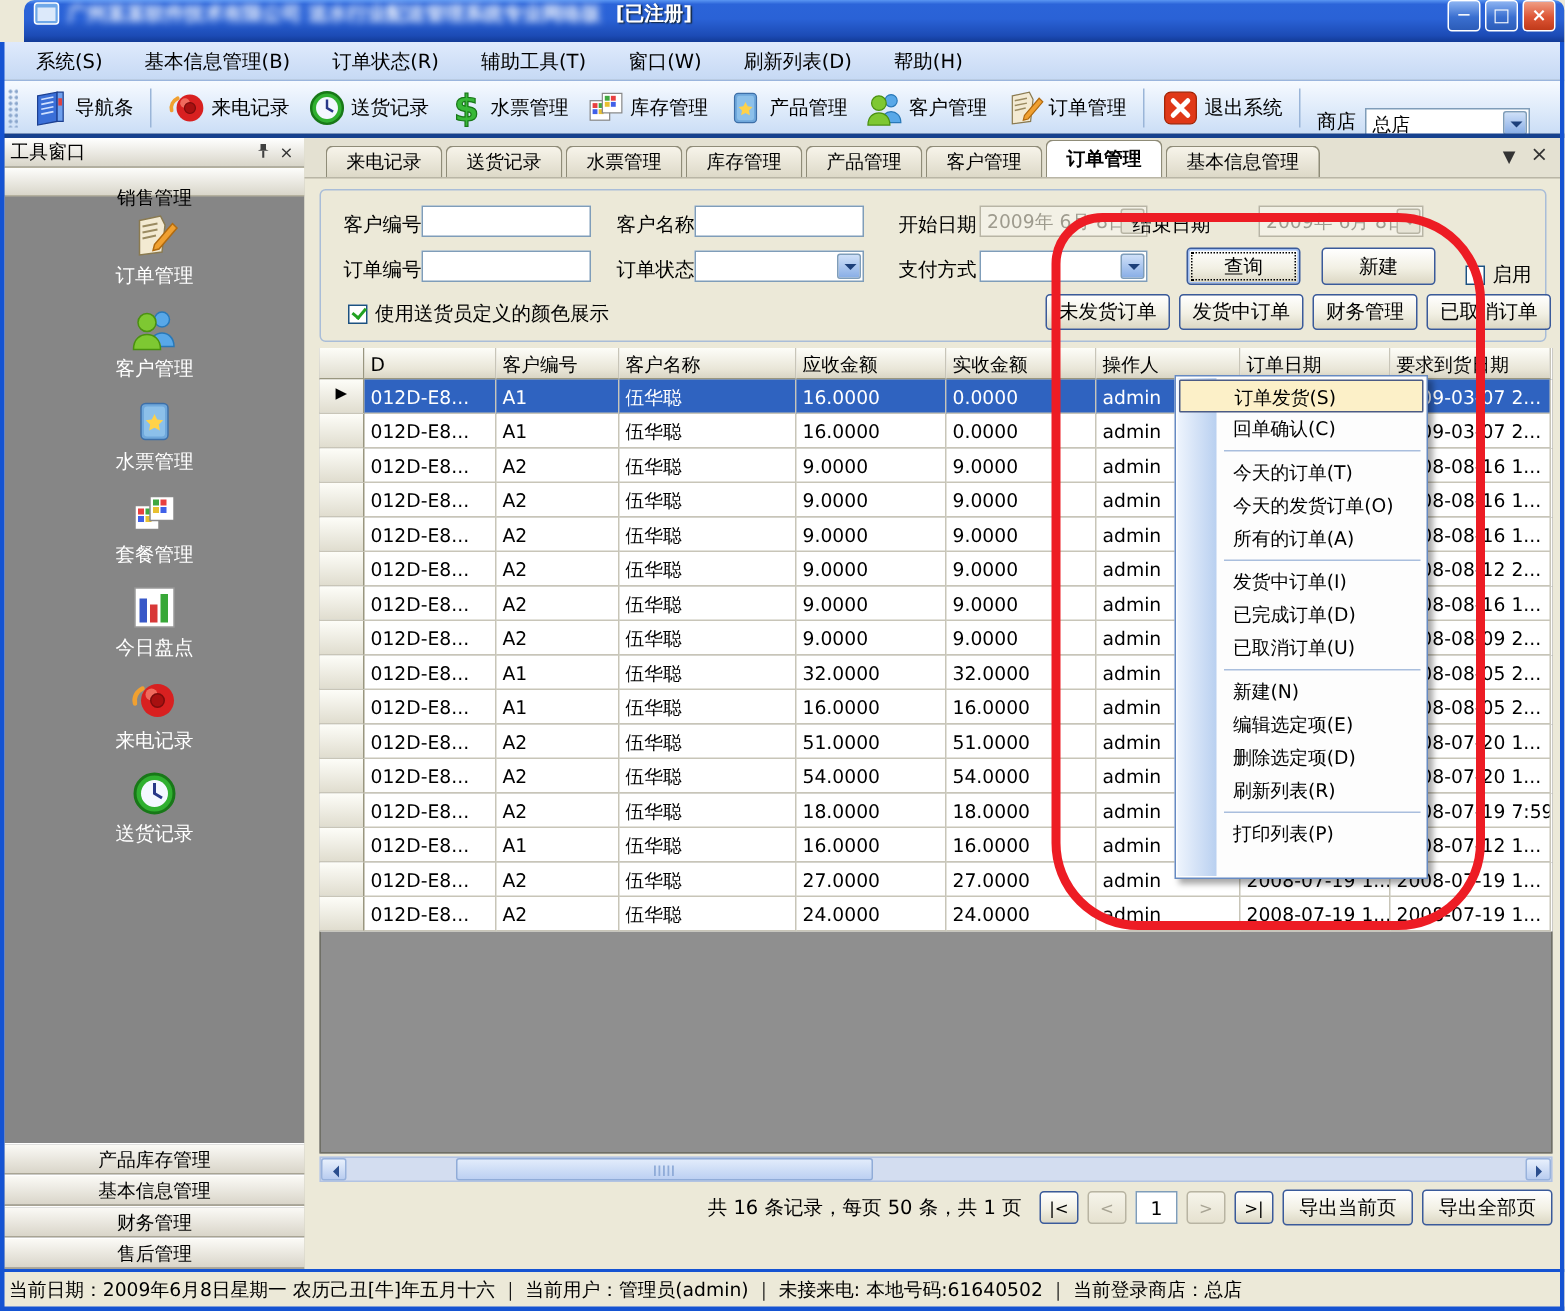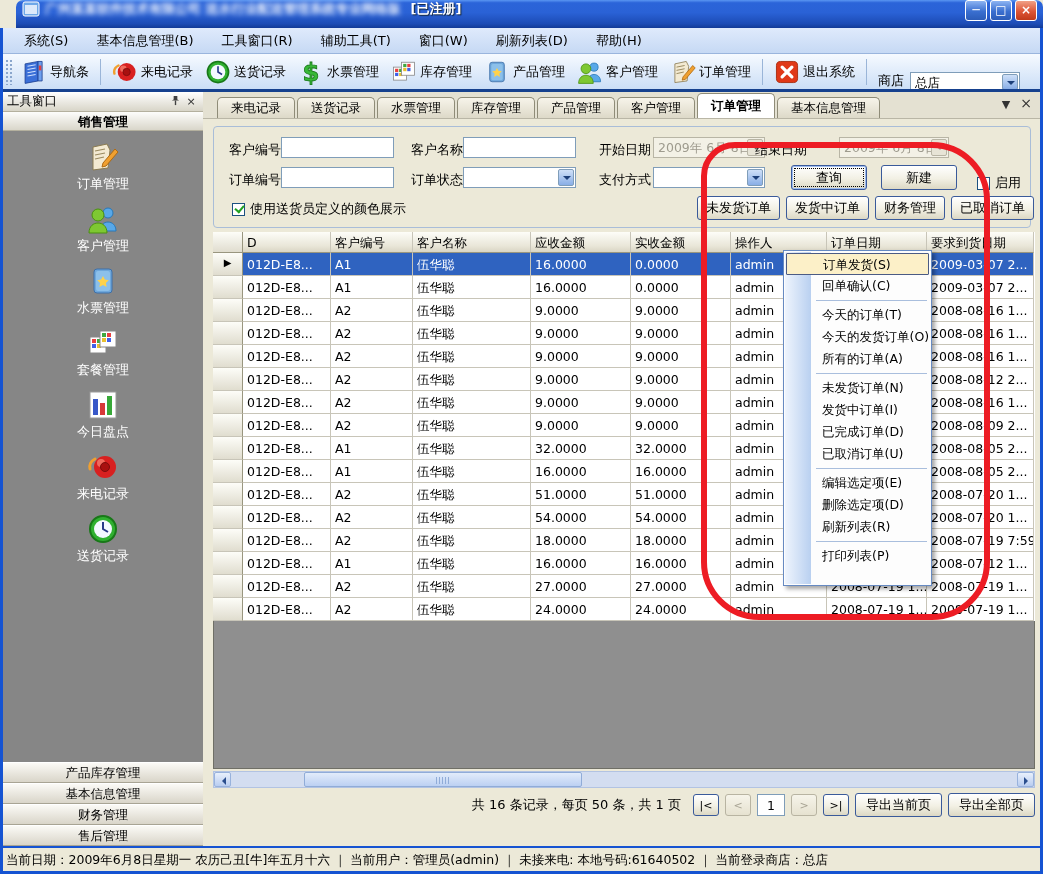--- a/index.html
+++ b/index.html
@@ -78,21 +78,21 @@
   
   .sidebar { position:absolute; left:3px; top:92px; width:200px; bottom:28px; background:#868686; }
   .tool-hdr {
     height:20px; background:linear-gradient(180deg,#ffffff,#d8d5c8);
     border-bottom:1px solid #b4b09e; display:flex; align-items:center; padding:0 4px; color:#000;
   }
   .tool-hdr .t { flex:1; font-size:12.5px; }
   .tool-hdr .hicon { width:16px; text-align:center; cursor:pointer; color:#333; font-size:11px; }
   .grp-hdr {
     height:19px; background:linear-gradient(180deg,#fdfdfb,#d9d6ca);
-    border-bottom:1px solid #b4b09e; text-align:center; font-size:12.5px; padding-top:2px;font-weight:bold;
+    border-bottom:1px solid #b4b09e; text-align:center; font-size:12.5px; padding-top:12px;
   }
   .side-list { padding-top:10px; }
   .side-item { width:100%; height:62px; text-align:center; color:#fff; cursor:pointer; }
   .side-item svg { width:32px; height:32px; display:block; margin:0 auto 2px; }
   .side-bottom { position:absolute; left:0; right:0; bottom:0; }
   .side-bbtn {
     height:21px; background:linear-gradient(180deg,#fbfaf6,#d9d5c9);
     border-top:1px solid #fff; border-bottom:1px solid #a8a494;
     text-align:center; font-size:12.5px; padding-top:2px; cursor:pointer;
   }
@@ -145,21 +145,21 @@
     border-right:1px solid #c8c5b8; border-bottom:1px solid #c8c5b8;
     padding:4px 4px 0; font-size:12.5px; white-space:nowrap; overflow:hidden; flex:0 0 auto;
   }
   .th { background:linear-gradient(180deg,#fdfdf8,#e9e6d8 70%,#d9d5c4); border-bottom:1px solid #99967f; padding-top:3px; }
   .td.sel-col, .th.sel-col { background:linear-gradient(180deg,#fdfdf8,#e0ddcf); border-right:1px solid #99967f; text-align:center; padding-top:4px; font-size:10px; }
   .tr.selected .td { background:#2f63c0; color:#fff; }
   .tr.selected .td.sel-col { background:linear-gradient(180deg,#fdfdf8,#e0ddcf); color:#000; }
 
   
   .ctxmenu {
-    position:absolute; left:783px; top:250px; width:149px; height:336px;
+    position:absolute; left:783px; top:250px; width:169px; height:336px;
     background:#fdfdfd; border:1px solid #668ac2; box-shadow:3px 3px 4px rgba(0,0,0,.35);
     z-index:40; padding:2px 0;
   }
   .ctxmenu .strip { position:absolute; left:1px; top:1px; bottom:1px; width:26px;
     background:linear-gradient(90deg,#eef4fd,#b9d0f0); }
   .mi { position:relative; height:22px; padding:3px 8px 0 38px; font-size:12.5px; white-space:nowrap; cursor:pointer; }
   .mi.hl { margin:0 2px; padding-left:36px; background:#fcf0c8; border:1px solid #4b5b84; border-radius:1px; }
   .msep { height:1px; background:#a9bedd; margin:3px 4px 3px 32px; }
 
   
@@ -213,21 +213,21 @@
     <span class="winbtns">
       <span class="wbtn">─</span>
       <span class="wbtn">□</span>
       <span class="wbtn close">×</span>
     </span>
   </div>
 
   <div class="menubar" id="menubar">
       <span class="menu-item">系统(S)</span>
       <span class="menu-item">基本信息管理(B)</span>
-      <span class="menu-item">工具窗口(R)</span>
+      <span class="menu-item">订单状态(R)</span>
       <span class="menu-item">辅助工具(T)</span>
       <span class="menu-item">窗口(W)</span>
       <span class="menu-item">刷新列表(D)</span>
       <span class="menu-item">帮助(H)</span>
     </div>
 
   <div class="toolbar" id="toolbar">
       <span class="tb-grip"></span>
       <span class="tb-btn">
         <svg viewBox="0 0 32 32">
@@ -662,25 +662,25 @@
 
   <div class="ctxmenu" id="ctxmenu">
     <div class="strip"></div>
   <div class="mi hl">订单发货(S)</div>
       <div class="mi">回单确认(C)</div>
       <div class="msep"></div>
       <div class="mi">今天的订单(T)</div>
       <div class="mi">今天的发货订单(O)</div>
       <div class="mi">所有的订单(A)</div>
       <div class="msep"></div>
-      <div class="mi">未发货订单(N)</div>
       <div class="mi">发货中订单(I)</div>
       <div class="mi">已完成订单(D)</div>
       <div class="mi">已取消订单(U)</div>
       <div class="msep"></div>
+      <div class="mi">新建(N)</div>
       <div class="mi">编辑选定项(E)</div>
       <div class="mi">删除选定项(D)</div>
       <div class="mi">刷新列表(R)</div>
       <div class="msep"></div>
       <div class="mi">打印列表(P)</div>
     </div>
 
   <div class="statusbar">当前日期：2009年6月8日星期一  农历己丑[牛]年五月十六 ｜ 当前用户：管理员(admin) ｜ 未接来电: 本地号码:61640502 ｜ 当前登录商店：总店</div>
 
   <div class="red-annot"></div>

